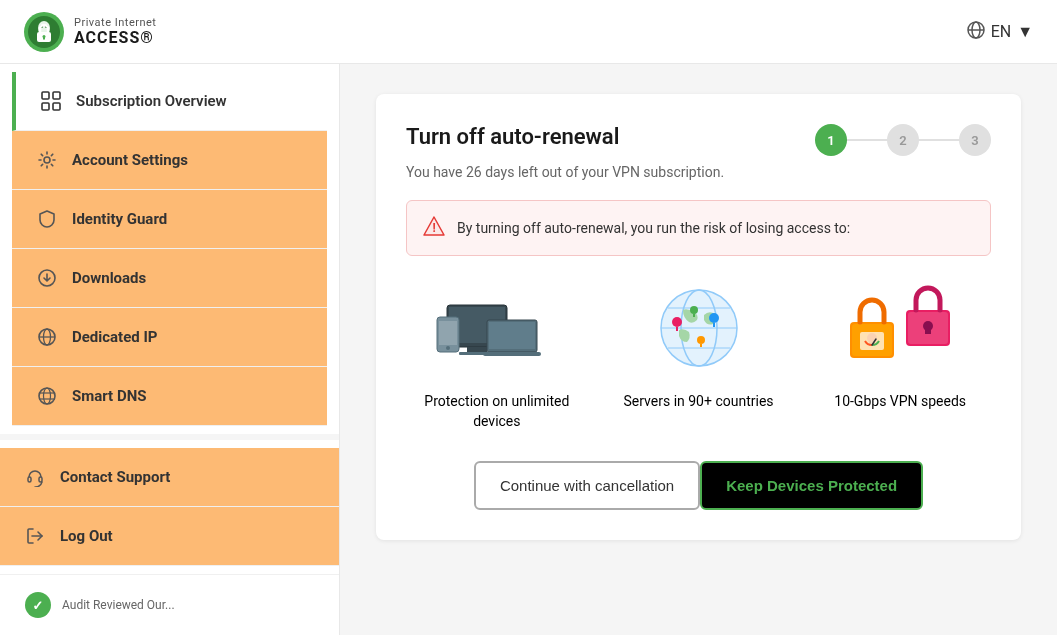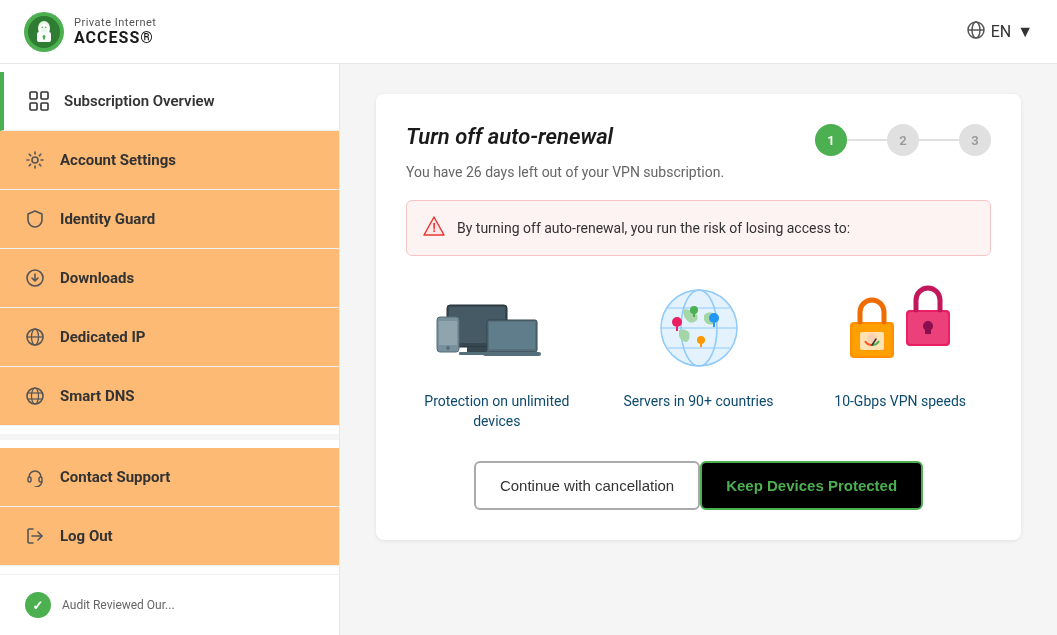--- a/index.html
+++ b/index.html
@@ -73,21 +73,21 @@
     .sidebar {
       width: 340px;
       background: #fff;
       border-right: 1px solid #e8e8e8;
       overflow-y: auto;
       flex-shrink: 0;
       display: flex;
       flex-direction: column;
     }
     .sidebar-top {
-      padding: 8px 0;
+      padding: 8px 12px;
     }
     .sidebar-item {
       display: flex;
       align-items: center;
       gap: 14px;
       padding: 18px 24px;
       cursor: pointer;
       border-bottom: 1px solid #f0f0f0;
       background: #fdba74;
       position: relative;
@@ -168,21 +168,20 @@
     .card-header {
       display: flex;
       justify-content: space-between;
       align-items: flex-start;
       margin-bottom: 8px;
     }
     .card-title {
       font-size: 22px;
       font-weight: 600;
       color: #1a1a1a;
-      font-style: italic;
     }
     .card-subtitle {
       font-size: 14px;
       color: #666;
       margin-bottom: 20px;
     }
 
     
     .warning-banner {
       background: #fef3f3;
@@ -220,21 +219,21 @@
     .feature-image {
       width: 140px;
       height: 100px;
       display: flex;
       align-items: center;
       justify-content: center;
       margin-bottom: 12px;
     }
     .feature-label {
       font-size: 14px;
-      color: #0c4a6e;
+      color: #000000;
       line-height: 1.4;
     }
 
     
     .button-row {
       display: flex;
       justify-content: center;
       align-items: center;
       margin-top: 8px;
     }

